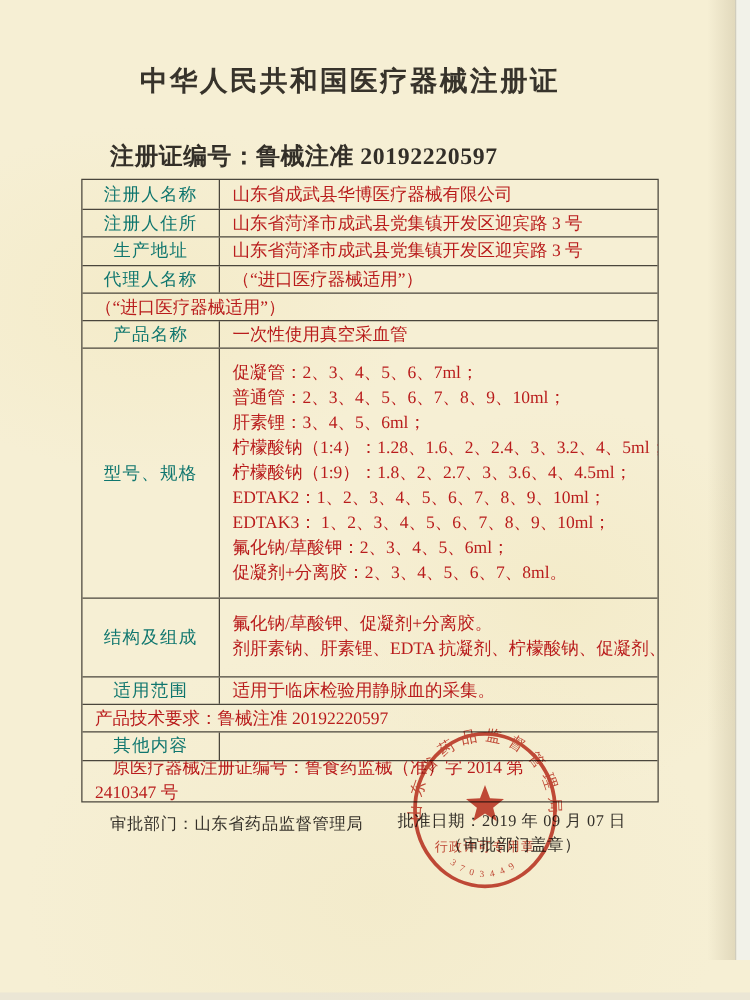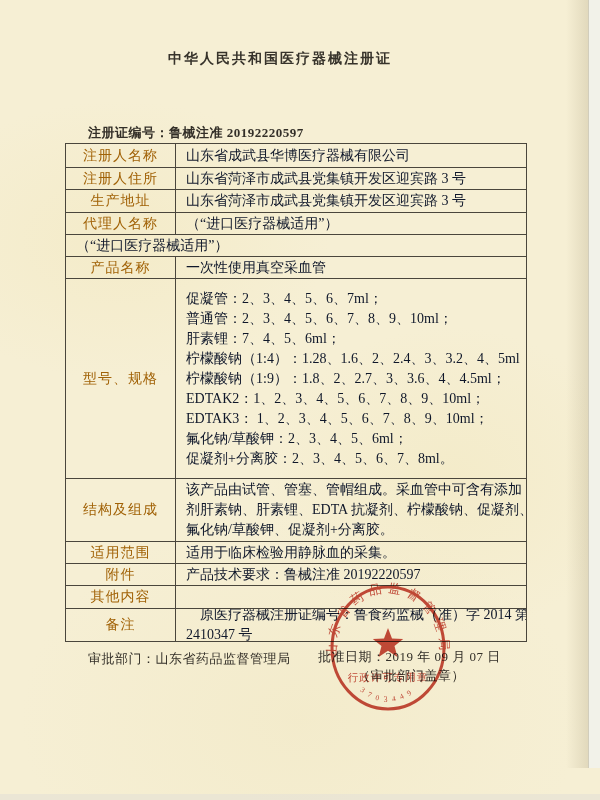--- a/index.html
+++ b/index.html
@@ -32,50 +32,49 @@
     border-left:1px solid rgba(150,138,105,.35);
   }
   .edge-bottom {
     position:absolute; left:0; bottom:0; width:600px; height:6px;
     background:rgba(232,228,212,.8);
   }
 
   .doc-title {
     position:absolute; top:50px; left:30px; width:500px;
     text-align:center;
-    font-size:14px; font-weight:700; letter-spacing:2px;
+    font-size:22px; font-weight:700; letter-spacing:2px;
     color:#37332b;
   }
   .cert-no-line {
     position:absolute; top:112px; left:88px;
-    font-size:13px; font-weight:700; letter-spacing:.5px;
+    font-size:19px; font-weight:700; letter-spacing:.5px;
     color:#332f28;
-    margin-top:12px;
   }
 
   .cert-table {
     position:absolute; left:65px; top:143px; width:462px;
     border:1px solid #4a463c;
     font-size:14px;
   }
   .row { display:flex; border-bottom:1px solid #4a463c; }
   .row:last-child { border-bottom:none; }
   .cell-label {
     width:110px; flex:0 0 110px;
     border-right:1px solid #4a463c;
     display:flex; align-items:center; justify-content:center;
     text-align:right; letter-spacing:1px;
-    color:#a16207;
+    color:#0f766e;
     font-family:Liberation Serif, serif;
   }
   .cell-value {
     flex:1; padding:0 6px 0 10px;
     display:flex; flex-direction:column; justify-content:center;
     overflow:hidden; white-space:nowrap;
-    color:#0f172a;
+    color:#b91c1c;
   }
   .cell-value.wrapless div { line-height:20px; }
   .r1{height:24px}.r2{height:22px}.r3{height:23px}.r4{height:22px}
   .r5{height:22px}.r6{height:22px}
   .r7{height:200px}
   .r8{height:63px}
   .r9{height:22px}.r10{height:22px}.r11{height:23px}
   .r12{height:32px}
   .spec-line { line-height:20px; }
   .para-line { line-height:20px; }
@@ -132,51 +131,48 @@
   </div>
   <div class="row r6">
     <div class="cell-label">产品名称</div>
     <div class="cell-value">一次性使用真空采血管</div>
   </div>
   <div class="row r7">
     <div class="cell-label">型号、规格</div>
     <div class="cell-value wrapless">
       <div class="spec-line">促凝管：2、3、4、5、6、7ml；</div>
       <div class="spec-line">普通管：2、3、4、5、6、7、8、9、10ml；</div>
-      <div class="spec-line">肝素锂：7、4、5、6ml；</div>
+      <div class="spec-line">肝素锂：3、4、5、6ml；</div>
       <div class="spec-line">柠檬酸钠（1:4）：1.28、1.6、2、2.4、3、3.2、4、5ml；</div>
       <div class="spec-line">柠檬酸钠（1:9）：1.8、2、2.7、3、3.6、4、4.5ml；</div>
       <div class="spec-line">EDTAK2：1、2、3、4、5、6、7、8、9、10ml；</div>
       <div class="spec-line">EDTAK3： 1、2、3、4、5、6、7、8、9、10ml；</div>
       <div class="spec-line">氟化钠/草酸钾：2、3、4、5、6ml；</div>
       <div class="spec-line">促凝剂+分离胶：2、3、4、5、6、7、8ml。</div>
     </div>
   </div>
   <div class="row r8">
     <div class="cell-label">结构及组成</div>
     <div class="cell-value">
-      <div class="para-line">该产品由试管、管塞、管帽组成。采血管中可含有添加</div>
+      <div class="para-line">氟化钠/草酸钾、促凝剂+分离胶。</div>
       <div class="para-line">剂肝素钠、肝素锂、EDTA 抗凝剂、柠檬酸钠、促凝剂、</div>
-      <div class="para-line">氟化钠/草酸钾、促凝剂+分离胶。</div>
     </div>
   </div>
   <div class="row r9">
     <div class="cell-label">适用范围</div>
     <div class="cell-value">适用于临床检验用静脉血的采集。</div>
   </div>
   <div class="row r10">
-    <div class="cell-label">附件</div>
     <div class="cell-value">产品技术要求：鲁械注准 20192220597</div>
   </div>
   <div class="row r11">
     <div class="cell-label">其他内容</div>
     <div class="cell-value"></div>
   </div>
   <div class="row r12">
-    <div class="cell-label">备注</div>
     <div class="cell-value">
       <div class="para-line indent-first">原医疗器械注册证编号：鲁食药监械（准）字 2014 第</div>
       <div class="para-line">2410347 号</div>
     </div>
   </div>
 </div>
 
 <div class="footer-left">审批部门：山东省药品监督管理局</div>
 
 <div class="footer-right">

